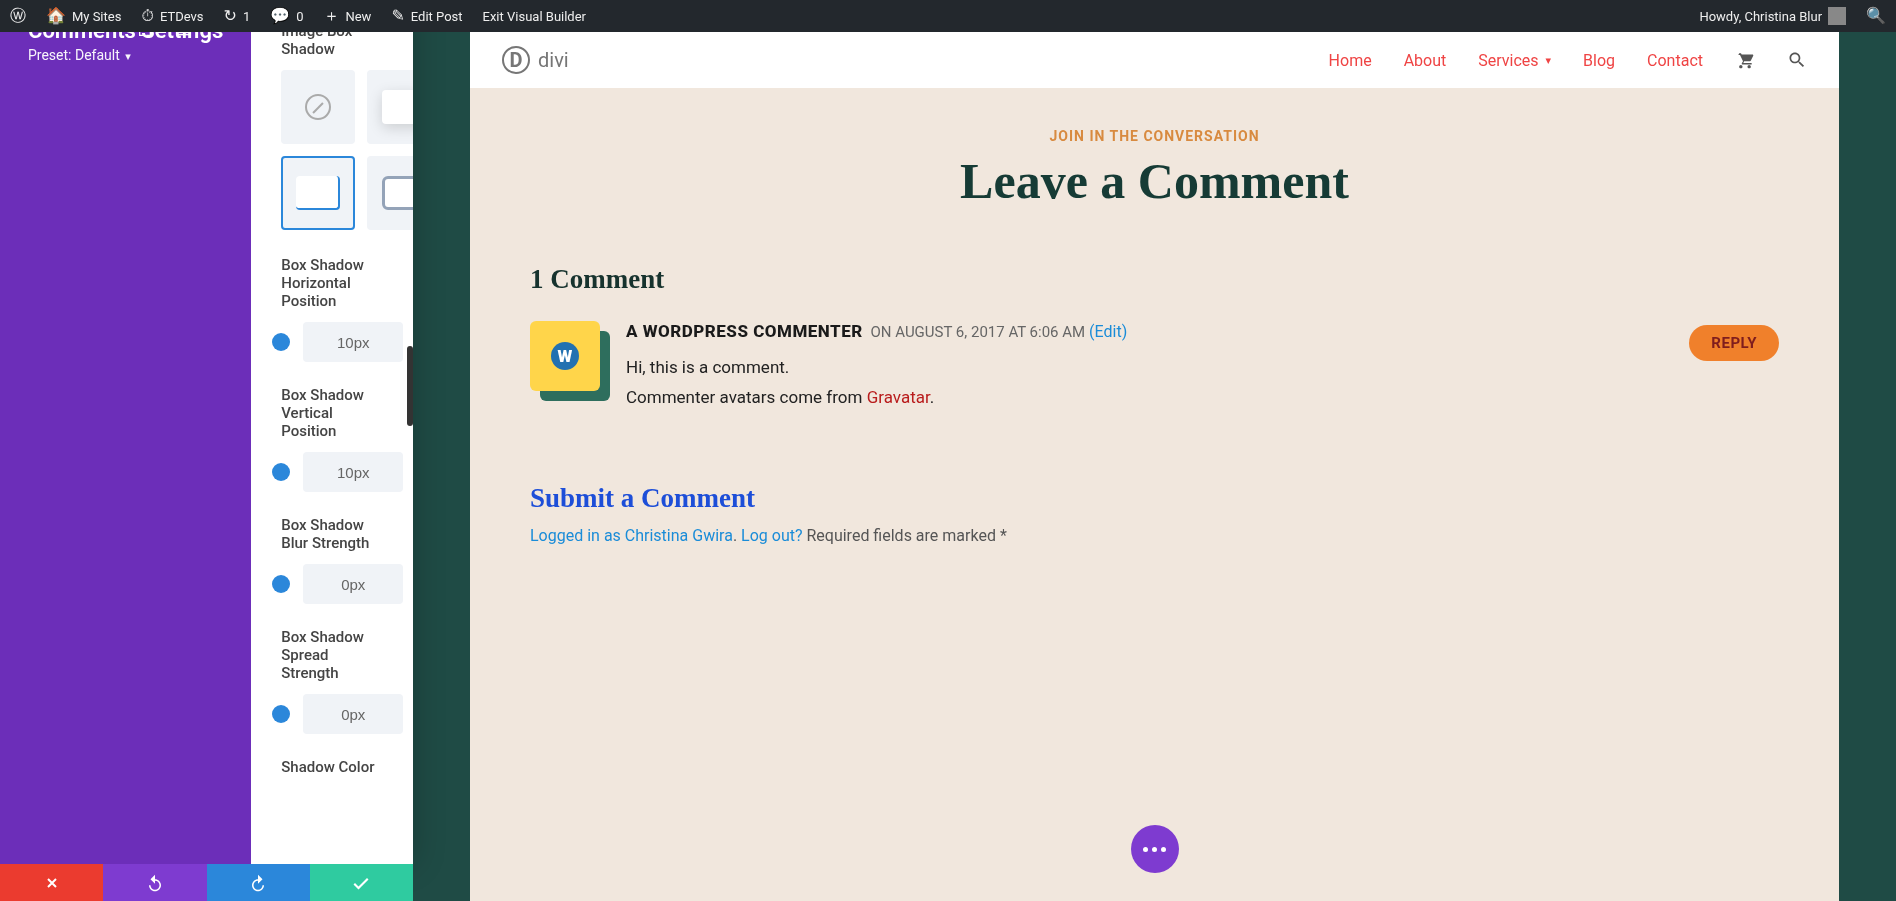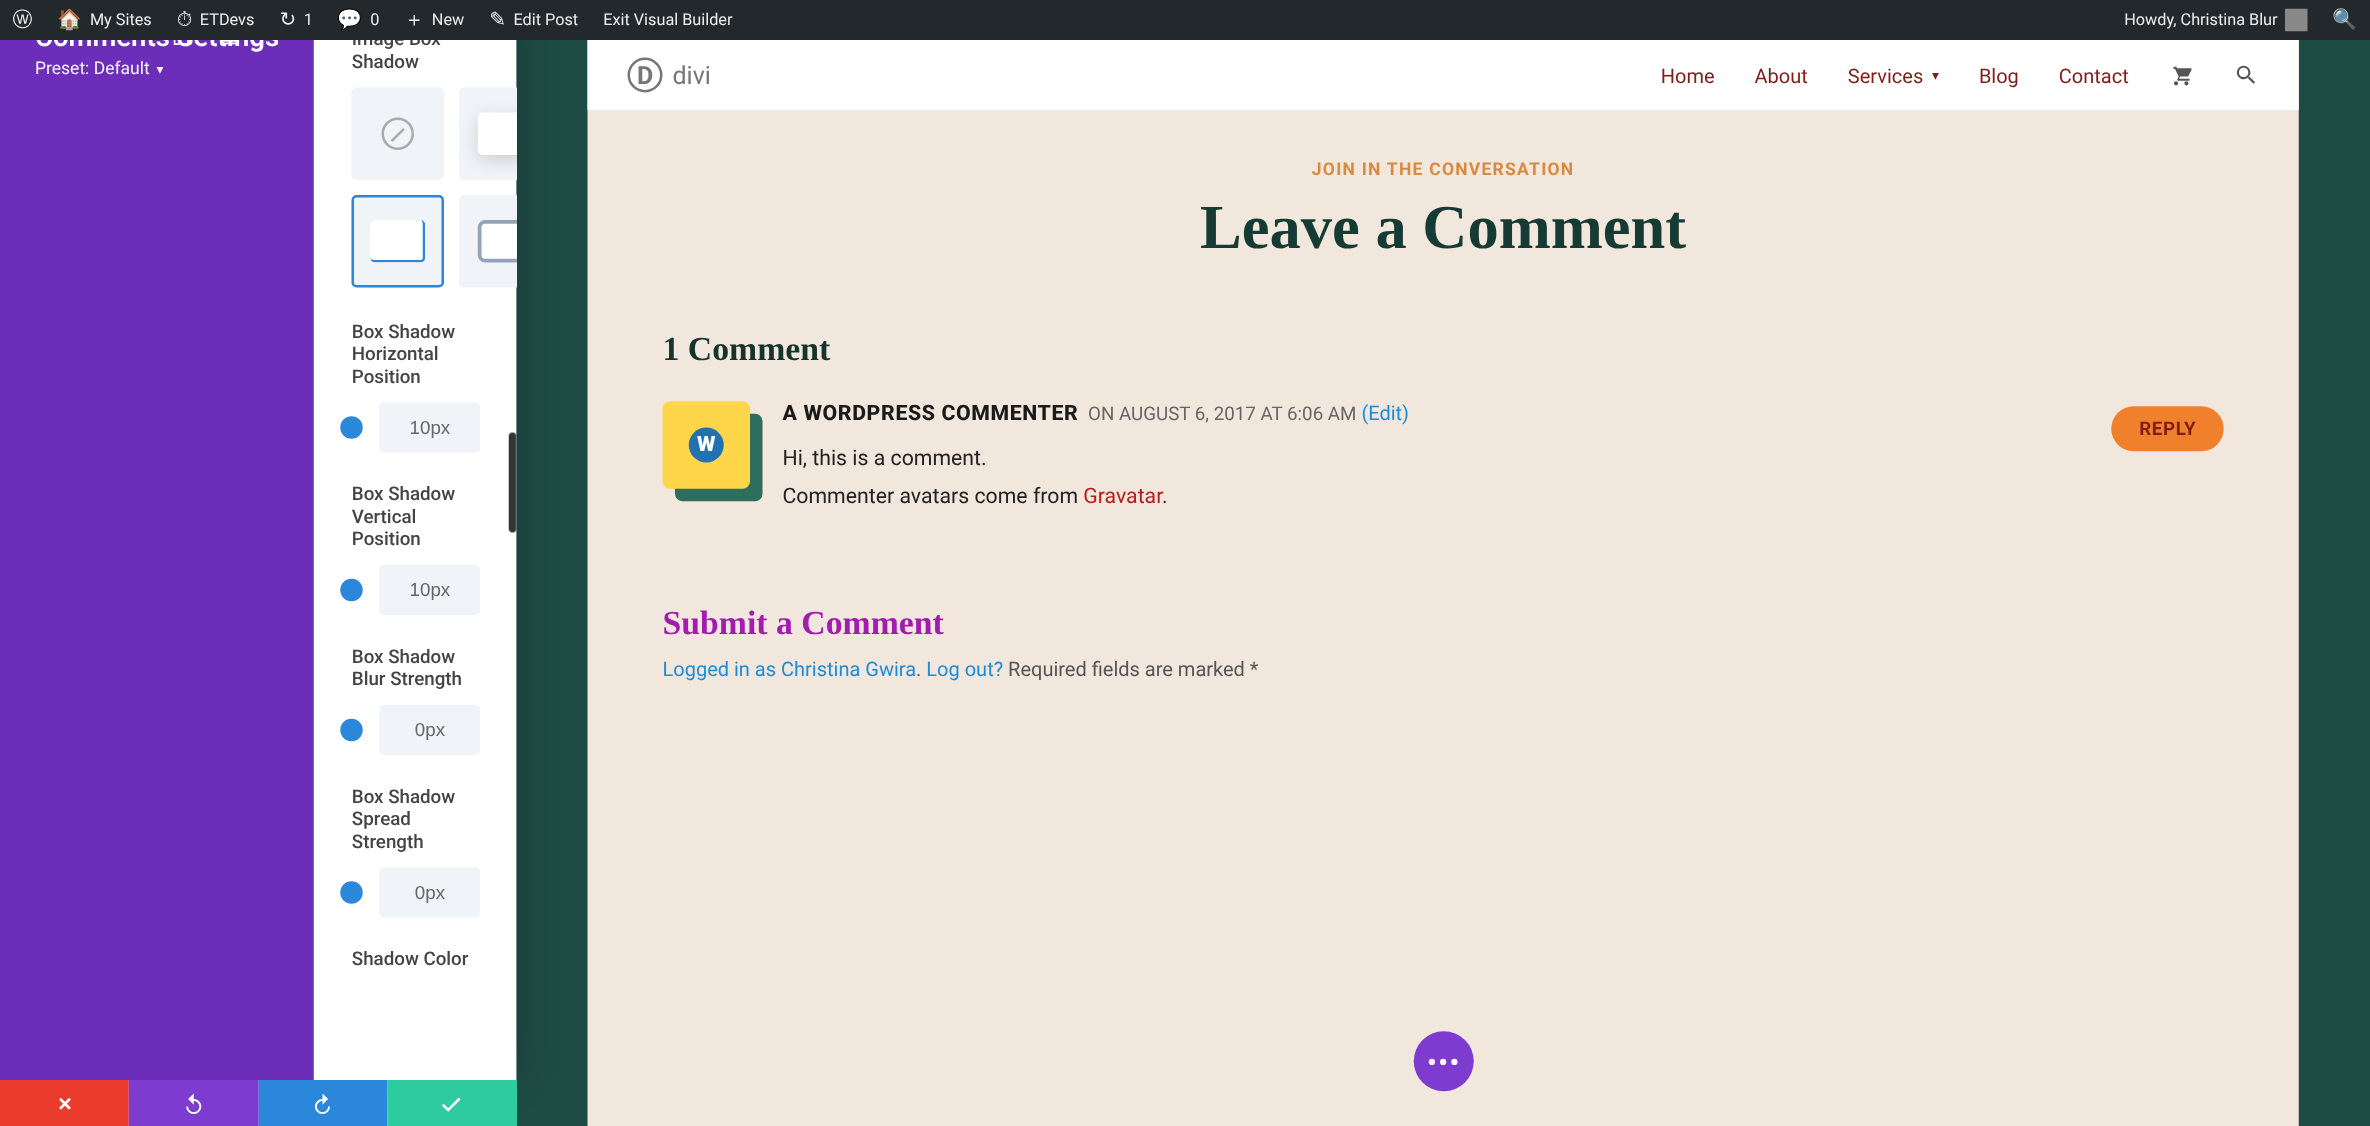--- a/index.html
+++ b/index.html
@@ -36,54 +36,54 @@
 .sb4 .inner{ border:2px solid #2b87da; border-top:none; border-left:none; border-radius:4px;} 
 .sb5 .inner{ border:3px solid #94a3b8; border-radius:6px; background:#fff;} 
 .sb6 .inner{ background:linear-gradient(180deg,#cbd5e1,#fff); border-radius:4px;} 
 .sb7 .inner{ border:2px solid #64748b; border-bottom:none; border-radius:4px;} 
 .sb-resize { position:absolute; right:0; top:40%; width:6px; height:80px; background:#333; border-radius:3px; }
 
 .slider-row { margin-bottom:24px; }
 .slider-wrap { display:flex; align-items:center; gap:22px; margin-top:10px; }
 .slider { flex:1; height:4px; background:#d8dce3; border-radius:2px; position:relative; }
 .slider .thumb { position:absolute; top:50%; width:18px; height:18px; border-radius:50%; background:#2b87da; transform:translate(-50%,-50%); }
-.slider-val { width:81px; height:40px; background:#f0f3f7; border:none; text-align:center; font-size:15px; color:#666; border-radius:4px; }
+.slider-val { width:100px; height:40px; background:#f0f3f7; border:none; text-align:center; font-size:15px; color:#666; border-radius:4px; }
 
 
 .actionbar { position:fixed; left:0; bottom:0; width:413px; height:37px; display:flex; z-index:901; }
 .actionbar div { flex:1; display:flex; align-items:center; justify-content:center; cursor:pointer; color:#fff; }
 .ab-red{background:#eb3b2f;} .ab-purple{background:#7e3bd0;} .ab-blue{background:#2b87da;} .ab-green{background:#2fcba0;}
 .actionbar svg { fill:#fff; }
 
 
 .preview { position:absolute; top:32px; left:413px; right:0; bottom:0; background:#1f4b45; overflow:auto; }
 .canvas { margin:0 57px; background:#f1e7dd; min-height:100%; position:relative; }
 .site-header { background:#fff; height:56px; display:flex; align-items:center; padding:0 32px; }
 .logo { display:flex; align-items:center; gap:8px; color:#767676; font-size:20px; }
 .logo-circle { width:28px; height:28px; border:2px solid #767676; border-radius:50%; display:flex; align-items:center; justify-content:center; font-weight:700; }
-.navmenu { margin-left:auto; display:flex; align-items:center; gap:32px; font-size:16px; color:#7f1d1d; }
+.navmenu { margin-left:auto; display:flex; align-items:center; gap:32px; font-size:16px; color:#ef4444; }
 .navmenu .item { cursor:pointer; display:flex; align-items:center; gap:5px;}
 .content { padding:40px 60px 80px; }
 .kicker { text-align:center; color:#d88a3f; font-weight:700; letter-spacing:1px; font-size:14px; }
 .heading { text-align:center; color:#163b35; font-size:50px; font-weight:700; margin-top:8px; margin-bottom:54px; font-family:Georgia,serif;}
 .count { font-size:27px; font-weight:700; color:#17332e; margin-bottom:26px; font-family:Georgia,serif;}
 .comment { display:flex; gap:26px; position:relative;}
 .avatar-box { width:70px; height:70px; position:relative; }
 .avatar-shad { position:absolute; top:10px; left:10px; width:70px; height:70px; background:#2e6e5d; border-radius:6px; }
 .avatar-img { position:relative; width:70px; height:70px; background:#ffd54a; border-radius:6px; display:flex; align-items:center; justify-content:center; }
 .avatar-img .wp { width:28px; height:28px; border-radius:50%; background:#2271b1; color:#fff; display:flex; align-items:center; justify-content:center; font-weight:900; font-size:17px;}
 .comment-body { flex:1; }
 .c-meta { font-family:inherit;}
 .c-author { font-weight:800; color:#1a1a1a; letter-spacing:.5px; font-size:17px;}
 .c-date { color:#666; font-size:15px; }
 .c-edit { color:#1a8cd8; }
 .c-text { margin-top:12px; font-size:17px; color:#222; line-height:1.75;}
 .c-text a { color:#b91c1c; text-decoration:none;}
 .reply-btn { position:absolute; right:0; top:4px; background:#f0802b; color:#7f1d1d; font-weight:700; padding:9px 22px; border-radius:22px; font-size:15px; letter-spacing:.5px; cursor:pointer;}
-.submit-h { font-size:27px; font-weight:700; color:#a21caf; margin-top:70px; font-family:Georgia,serif;}
+.submit-h { font-size:27px; font-weight:700; color:#1d4ed8; margin-top:70px; font-family:Georgia,serif;}
 .submit-meta { margin-top:12px; font-size:16px; color:#555;}
 .submit-meta a{color:#1a8cd8; text-decoration:none;}
 .comment-box { margin-top:22px; background:#e5dbd0; border-radius:4px; padding:18px 14px; min-height:150px; font-size:16px; color:#7a7066;}
 .fab { position:absolute; left:50%; bottom:28px; transform:translateX(-50%); width:48px; height:48px; border-radius:50%; background:#7e3bd0; display:flex; align-items:center; justify-content:center; color:#fff; font-size:22px; cursor:pointer;}
 .fab span{display:flex; gap:4px;}
 .fab span i{width:5px;height:5px;border-radius:50%;background:#fff;display:block;}
 .chev { font-size:11px; margin-left:2px;}
 .cart-icon svg, .search-icon svg { fill:#555;}
 </style>
 </head>

